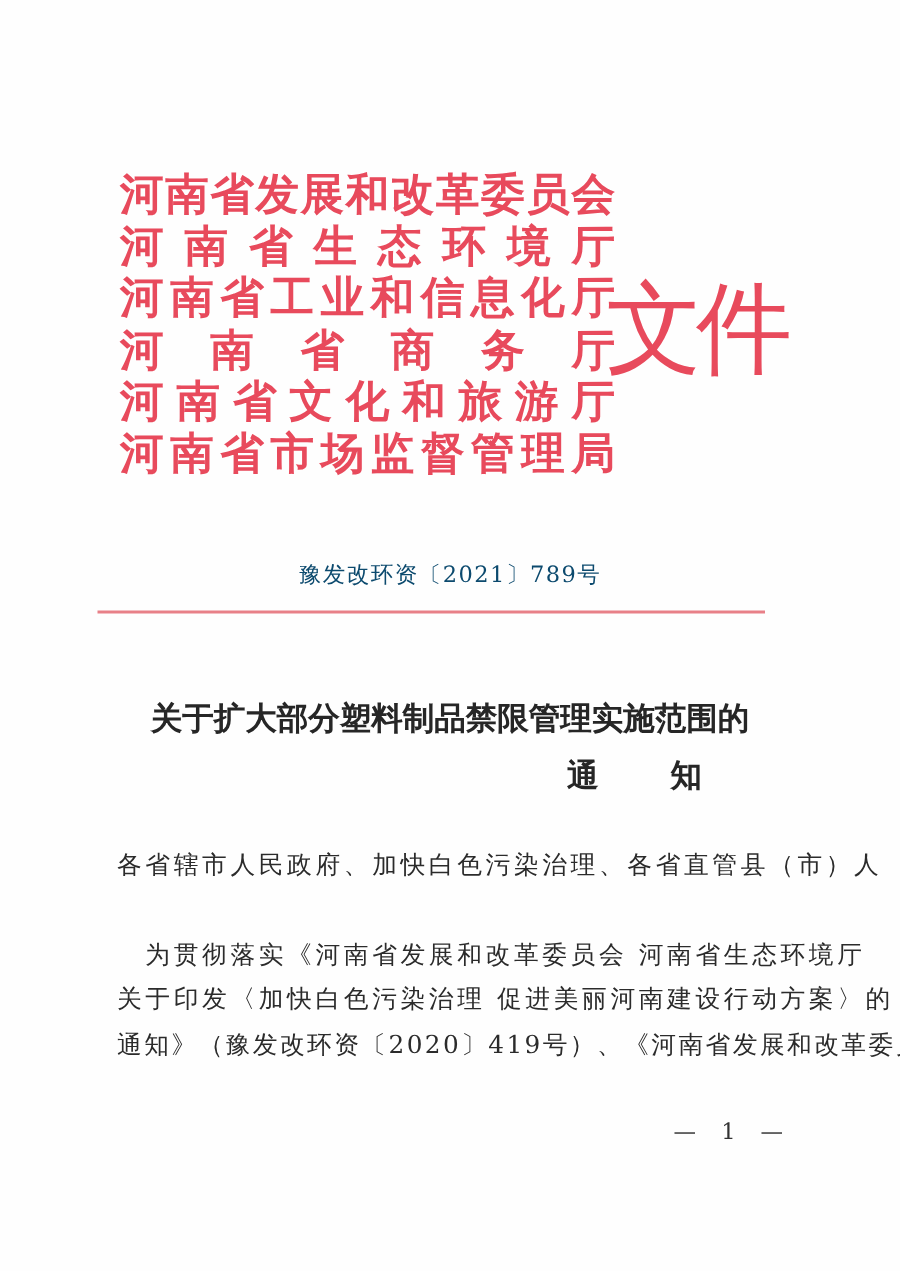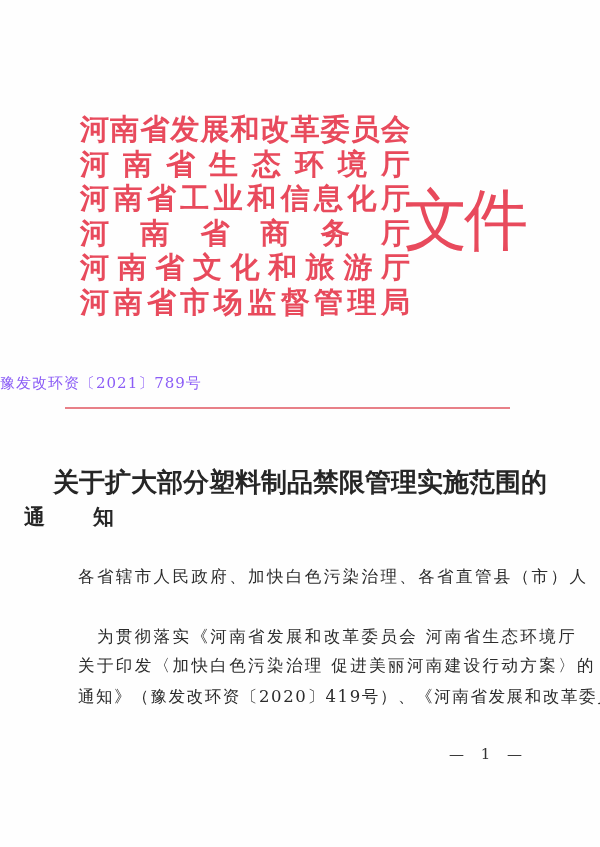--- a/index.html
+++ b/index.html
@@ -16,24 +16,24 @@
     color: #e84a5c; font-family: "DejaVu Sans", "Liberation Sans", sans-serif;
     font-weight: bold; font-size: 29px; height: 34.5px; line-height: 34.5px;
     display: flex; justify-content: space-between; white-space: nowrap;
   }
   .issuer span { display: inline-block; }
   .wenjian {
     position: absolute; left: 404px; top: 180px; color: #e84a5c;
     font-family: "DejaVu Serif", "Liberation Serif", serif;
     font-size: 64px; line-height: 80px; letter-spacing: -4px; transform: scaleY(1.05);
   }
-  .docno { position: absolute; left: 0; width: 600px; top: 374px; text-align: left; font-size: 15px; color: #8b5cf6; letter-spacing: 1px; }
+  .docno { position: absolute; left: 0; width: 600px; top: 374px; text-align: center; font-size: 15px; color: #0c4a6e; letter-spacing: 1px; }
   .rule { position: absolute; left: 65px; width: 445px; top: 407px; height: 2px; background: #e88088; }
-  .title { position: absolute; left: 0; width: 600px; top: 465px; text-align: center; font-size: 26px; font-weight: bold; color: #262626; letter-spacing: 0px; }
-  .title2 { position: absolute; left: 0; width: 492px; top: 503px; text-align: left; font-size: 21px; font-weight: bold; color: #262626; word-spacing: 0; }
+  .title { position: absolute; left: 0; width: 600px; top: 465px; text-align: center; font-size: 21px; font-weight: bold; color: #262626; letter-spacing: 0px; }
+  .title2 { position: absolute; left: 0; width: 492px; top: 503px; text-align: right; font-size: 21px; font-weight: bold; color: #262626; word-spacing: 0; }
   .title2 span { margin: 0 24px; }
   .body-line { position: absolute; left: 78px; width: 444px; font-size: 16.5px; color: #2b2b2b; white-space: nowrap; letter-spacing: 2.4px; line-height: 20px; }
   .pageno { position: absolute; left: 449px; top: 745px; font-size: 15px; color: #333; letter-spacing: 6px; }
 </style>
 </head>
 <body>
 
 <div class="page">
 
   <div class="bleed" style="left:75px;top:92px;width:450px;height:2px;"></div>

